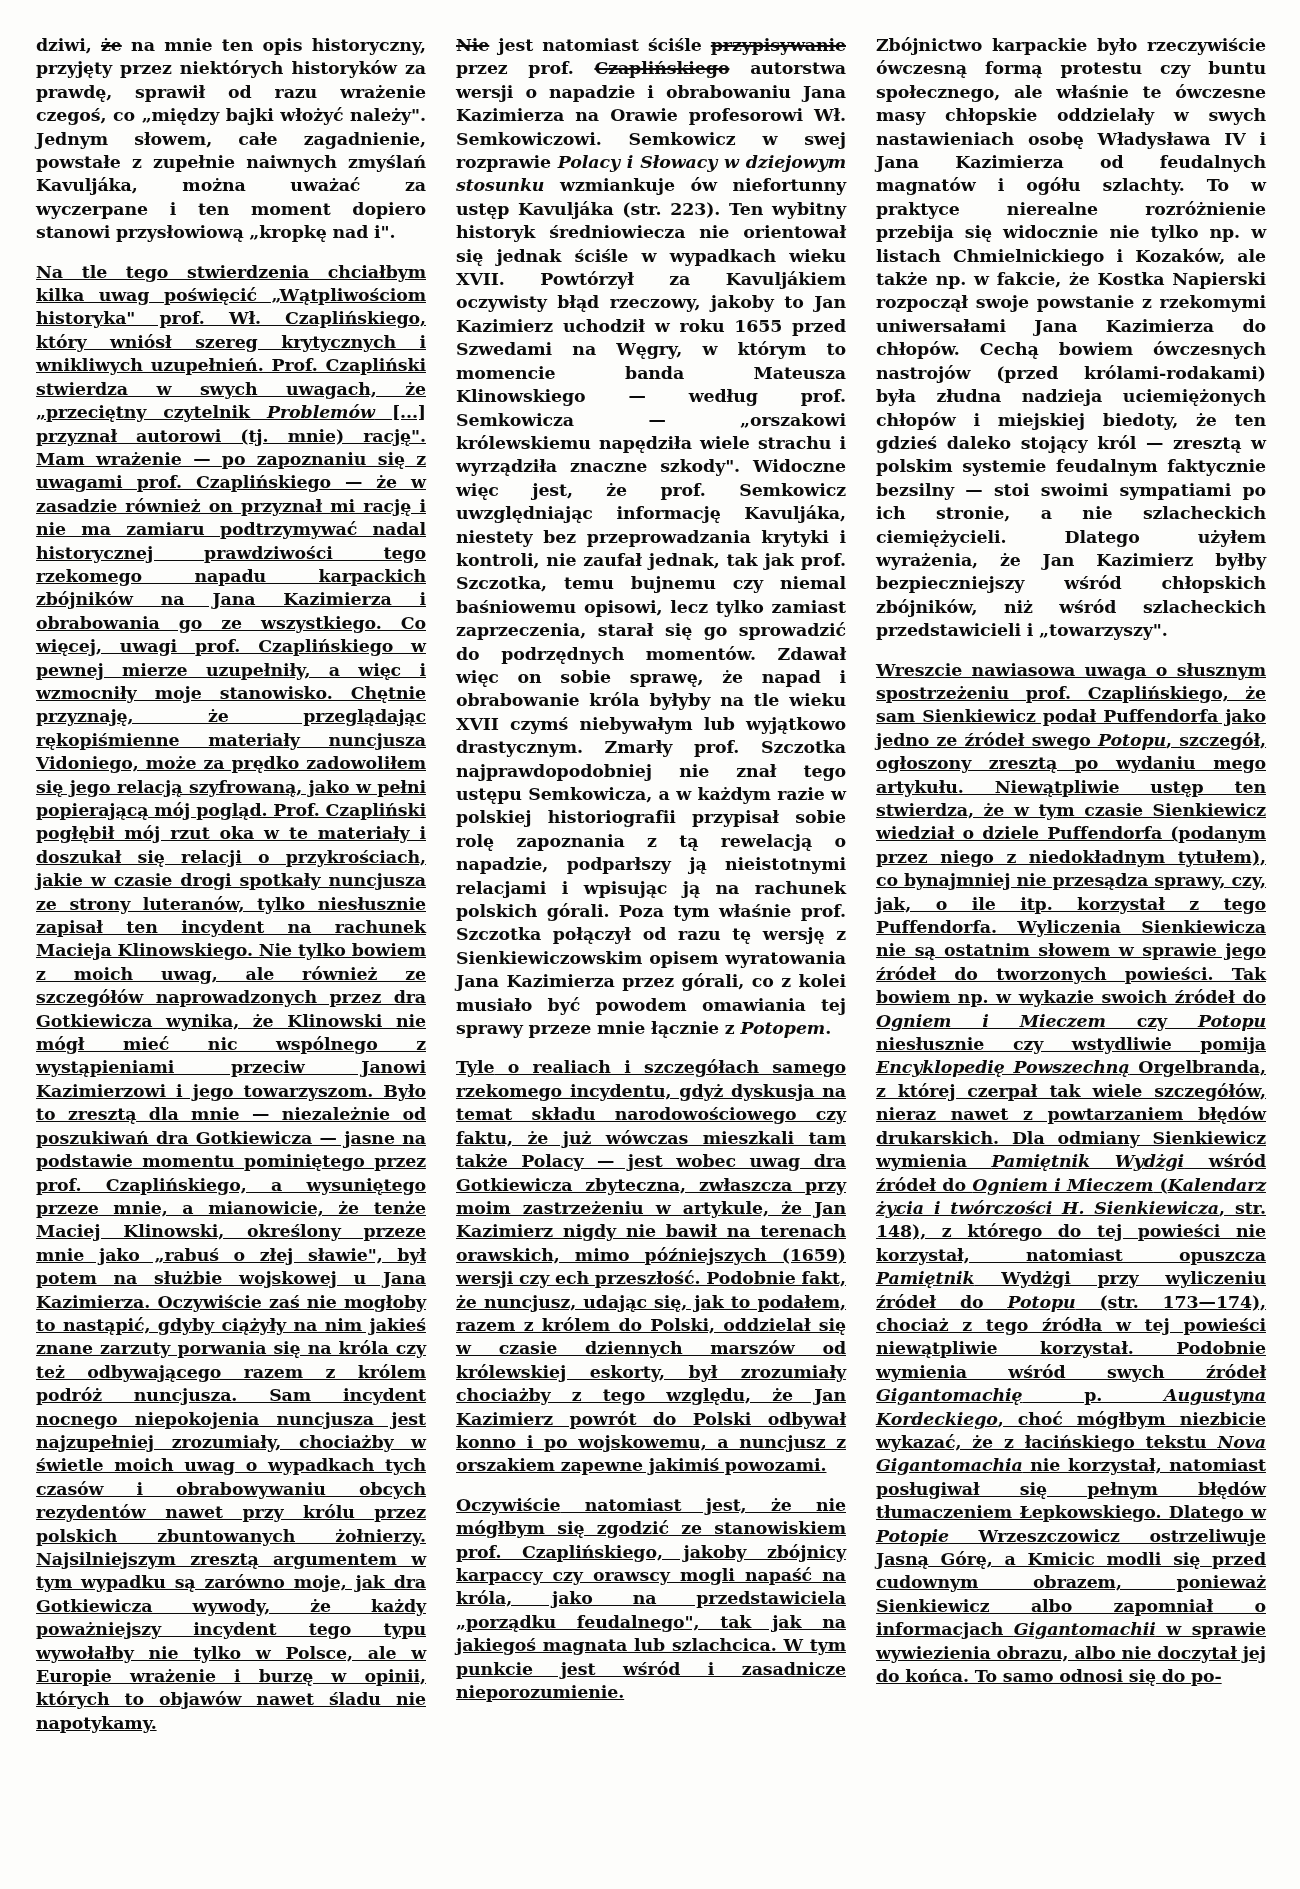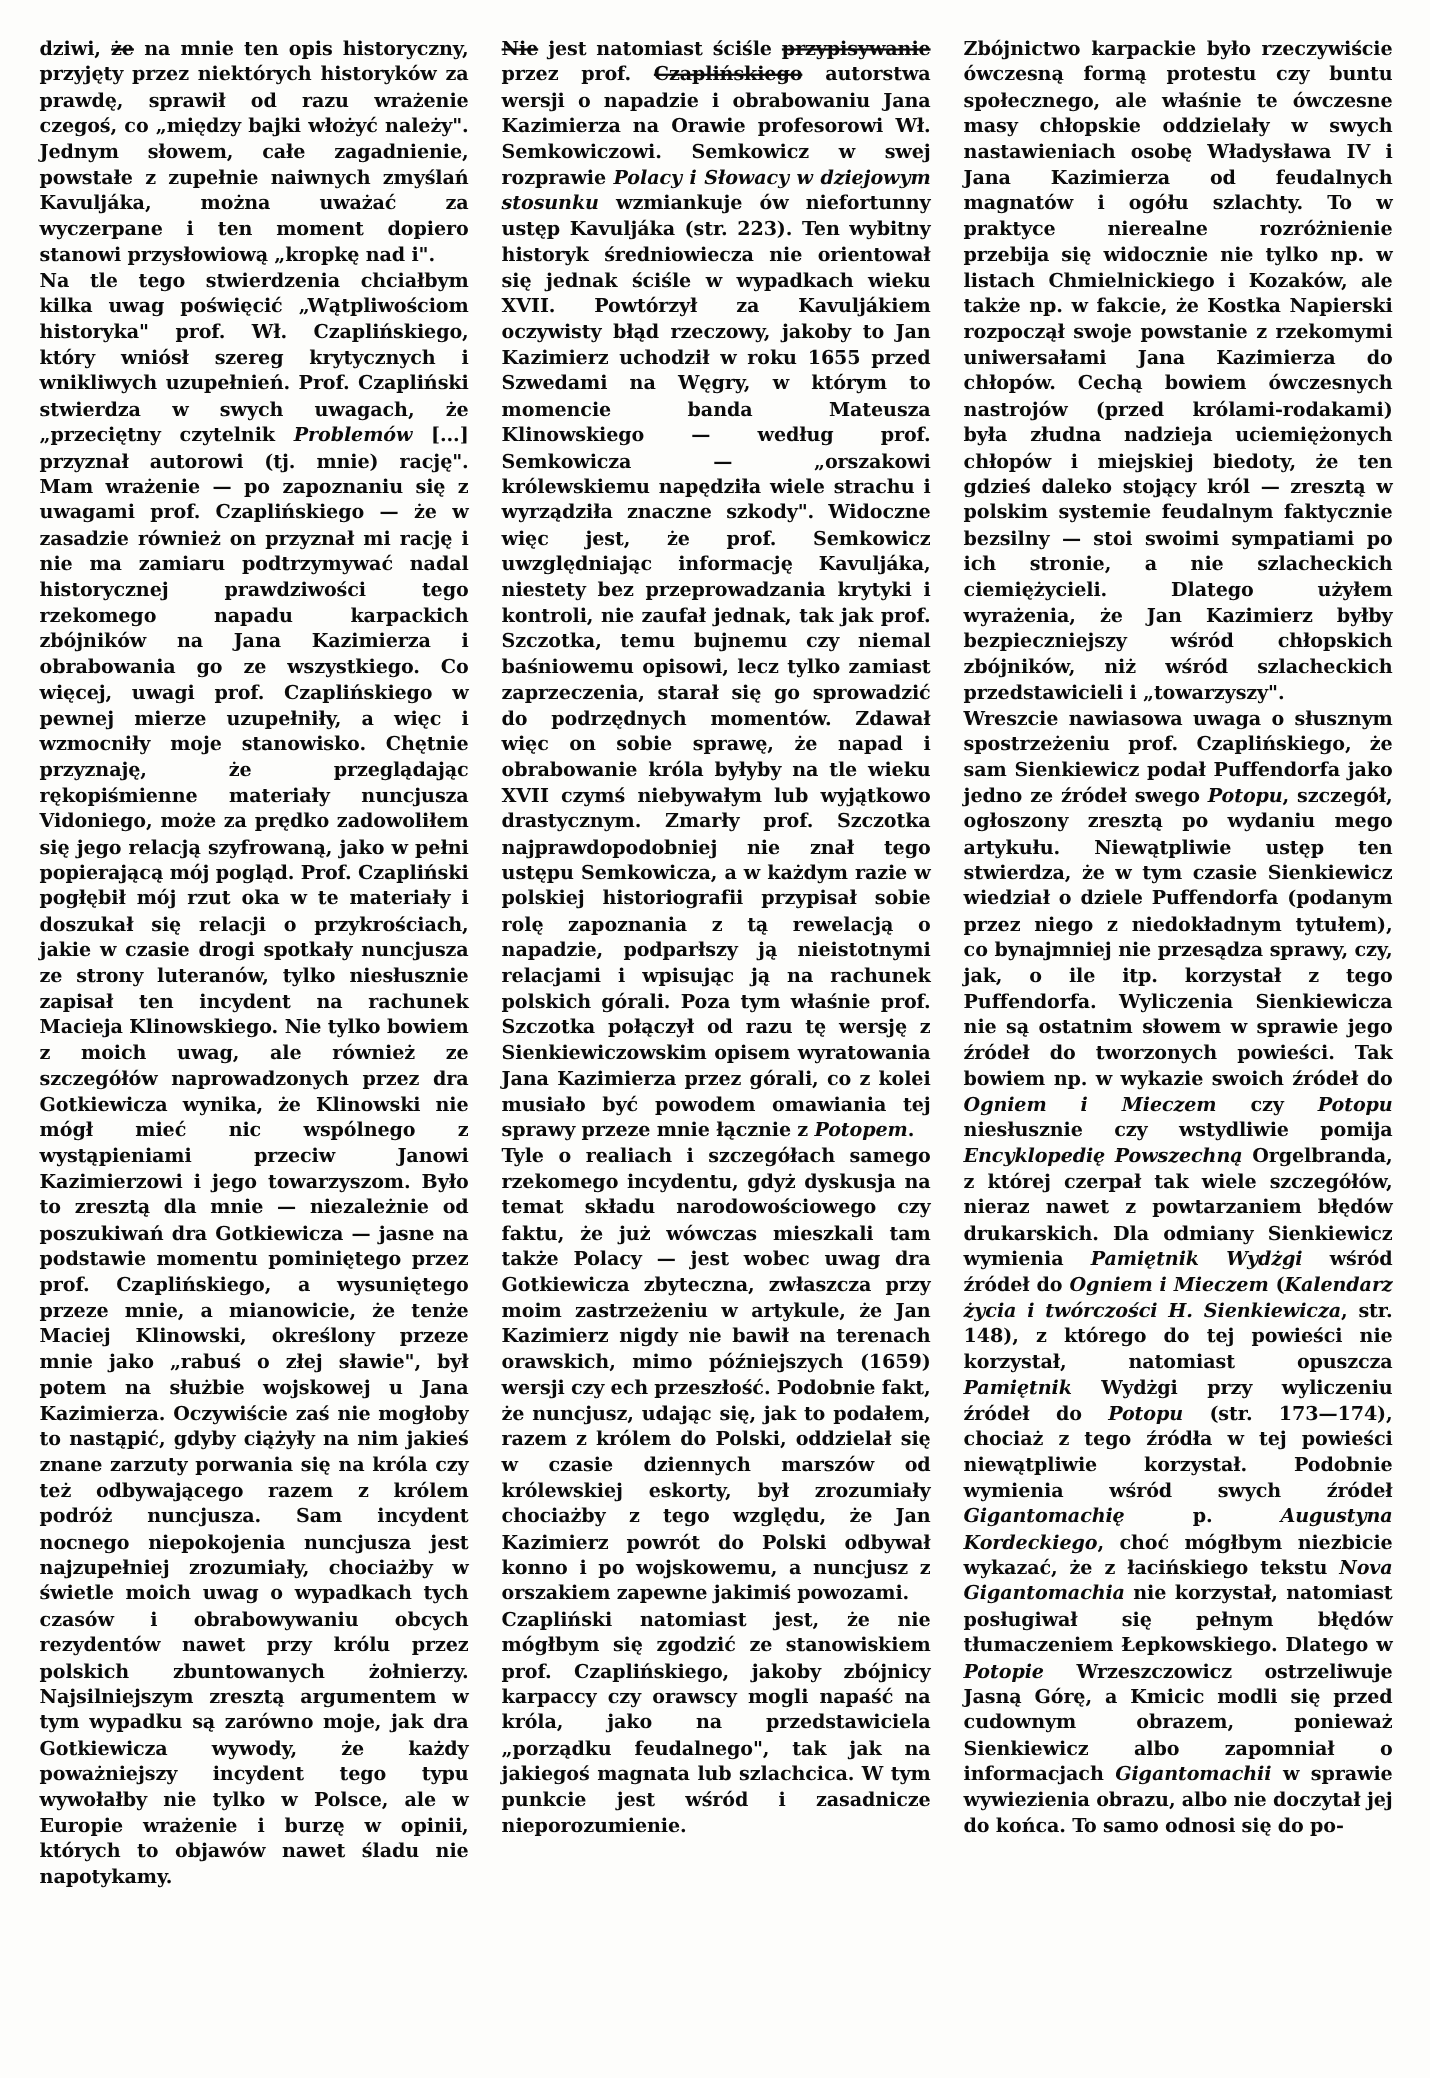--- a/index.html
+++ b/index.html
@@ -42,21 +42,22 @@
     -webkit-hyphens: manual;
     font-weight: 700;
     letter-spacing: -0.1px;
     word-spacing: -0.2px;
   }
   .col p {
     margin: 0 0 0 0;
     text-indent: 0;
   }
   .col p + p {
-    margin-top: 0;
+    margin-top: 16px;
+    text-decoration: underline;
   }
   .indent {
     text-indent: 28px;
   }
   .strike {
     text-decoration: line-through;
     text-decoration-thickness: 1.5px;
   }
   i, .ital {
     font-style: italic;
@@ -83,21 +84,21 @@
 <div class="page">
 
   <div class="columns">
     <div class="col" id="col-0">
         <p><span>dziwi, </span><span class="strike">że</span><span> na mnie ten opis historyczny, przyjęty przez niektórych historyków za prawdę, sprawił od razu wrażenie czegoś, co „między bajki włożyć należy". Jednym słowem, całe zagadnienie, powstałe z zupełnie naiwnych zmyślań Kavuljáka, można uważać za wyczerpane i ten moment dopiero stanowi przysłowiową „kropkę nad i".</span></p>
         <p class="indent"><span>Na tle tego stwierdzenia chciałbym kilka uwag poświęcić „Wątpliwościom historyka" prof. Wł. Czaplińskiego, który wniósł szereg krytycznych i wnikliwych uzupełnień. Prof. Czapliński stwierdza w swych uwagach, że „przeciętny czytelnik </span><i>Problemów</i><span> [...] przyznał autorowi (tj. mnie) rację". Mam wrażenie — po zapoznaniu się z uwagami prof. Czaplińskiego — że w zasadzie również on przyznał mi rację i nie ma zamiaru podtrzymywać nadal historycznej prawdziwości tego rzekomego napadu karpackich zbójników na Jana Kazimierza i obrabowania go ze wszystkiego. Co więcej, uwagi prof. Czaplińskiego w pewnej mierze uzupełniły, a więc i wzmocniły moje stanowisko. Chętnie przyznaję, że przeglądając rękopiśmienne materiały nuncjusza Vidoniego, może za prędko zadowoliłem się jego relacją szyfrowaną, jako w pełni popierającą mój pogląd. Prof. Czapliński pogłębił mój rzut oka w te materiały i doszukał się relacji o przykrościach, jakie w czasie drogi spotkały nuncjusza ze strony luteranów, tylko niesłusznie zapisał ten incydent na rachunek Macieja Klinowskiego. Nie tylko bowiem z moich uwag, ale również ze szczegółów naprowadzonych przez dra Gotkiewicza wynika, że Klinowski nie mógł mieć nic wspólnego z wystąpieniami przeciw Janowi Kazimierzowi i jego towarzyszom. Było to zresztą dla mnie — niezależnie od poszukiwań dra Gotkiewicza — jasne na podstawie momentu pominiętego przez prof. Czaplińskiego, a wysuniętego przeze mnie, a mianowicie, że tenże Maciej Klinowski, określony przeze mnie jako „rabuś o złej sławie", był potem na służbie wojskowej u Jana Kazimierza. Oczywiście zaś nie mogłoby to nastąpić, gdyby ciążyły na nim jakieś znane zarzuty porwania się na króla czy też odbywającego razem z królem podróż nuncjusza. Sam incydent nocnego niepokojenia nuncjusza jest najzupełniej zrozumiały, chociażby w świetle moich uwag o wypadkach tych czasów i obrabowywaniu obcych rezydentów nawet przy królu przez polskich zbuntowanych żołnierzy. Najsilniejszym zresztą argumentem w tym wypadku są zarówno moje, jak dra Gotkiewicza wywody, że każdy poważniejszy incydent tego typu wywołałby nie tylko w Polsce, ale w Europie wrażenie i burzę w opinii, których to objawów nawet śladu nie napotykamy.</span></p>
       </div>
     <div class="col" id="col-1">
         <p class="indent"><span class="strike">Nie</span><span> jest natomiast ściśle </span><span class="strike">przypisywanie</span><span> przez prof. </span><span class="strike">Czaplińskiego</span><span> autorstwa wersji o napadzie i obrabowaniu Jana Kazimierza na Orawie profesorowi Wł. Semkowiczowi. Semkowicz w swej rozprawie </span><i>Polacy i Słowacy w dziejowym stosunku</i><span> wzmiankuje ów niefortunny ustęp Kavuljáka (str. 223). Ten wybitny historyk średniowiecza nie orientował się jednak ściśle w wypadkach wieku XVII. Powtórzył za Kavuljákiem oczywisty błąd rzeczowy, jakoby to Jan Kazimierz uchodził w roku 1655 przed Szwedami na Węgry, w którym to momencie banda Mateusza Klinowskiego — według prof. Semkowicza — „orszakowi królewskiemu napędziła wiele strachu i wyrządziła znaczne szkody". Widoczne więc jest, że prof. Semkowicz uwzględniając informację Kavuljáka, niestety bez przeprowadzania krytyki i kontroli, nie zaufał jednak, tak jak prof. Szczotka, temu bujnemu czy niemal baśniowemu opisowi, lecz tylko zamiast zaprzeczenia, starał się go sprowadzić do podrzędnych momentów. Zdawał więc on sobie sprawę, że napad i obrabowanie króla byłyby na tle wieku XVII czymś niebywałym lub wyjątkowo drastycznym. Zmarły prof. Szczotka najprawdopodobniej nie znał tego ustępu Semkowicza, a w każdym razie w polskiej historiografii przypisał sobie rolę zapoznania z tą rewelacją o napadzie, podparłszy ją nieistotnymi relacjami i wpisując ją na rachunek polskich górali. Poza tym właśnie prof. Szczotka połączył od razu tę wersję z Sienkiewiczowskim opisem wyratowania Jana Kazimierza przez górali, co z kolei musiało być powodem omawiania tej sprawy przeze mnie łącznie z </span><i>Potopem</i><span>.</span></p>
         <p class="indent"><span>Tyle</span><span> o realiach i szczegółach samego rzekomego incydentu, gdyż dyskusja na temat składu narodowościowego czy faktu, że już wówczas mieszkali tam także Polacy — jest wobec uwag dra Gotkiewicza zbyteczna, zwłaszcza przy moim zastrzeżeniu w artykule, że Jan Kazimierz nigdy nie bawił na terenach orawskich, mimo późniejszych (1659) wersji czy ech przeszłość. Podobnie fakt, że nuncjusz, udając się, jak to podałem, razem z królem do Polski, oddzielał się w czasie dziennych marszów od królewskiej eskorty, był zrozumiały chociażby z tego względu, że Jan Kazimierz powrót do Polski odbywał konno i po wojskowemu, a nuncjusz z orszakiem zapewne jakimiś powozami.</span></p>
-        <p class="indent"><span>Czapliński</span><span> natomiast jest, że nie mógłbym się zgodzić ze stanowiskiem prof. Czaplińskiego, jakoby zbójnicy karpaccy czy orawscy mogli napaść na króla, jako na przedstawiciela „porządku feudalnego", tak jak na jakiegoś magnata lub szlachcica. W tym punkcie jest wśród i zasadnicze nieporozumienie.</span></p>
+        <p class="indent"><span>Oczywiście</span><span> natomiast jest, że nie mógłbym się zgodzić ze stanowiskiem prof. Czaplińskiego, jakoby zbójnicy karpaccy czy orawscy mogli napaść na króla, jako na przedstawiciela „porządku feudalnego", tak jak na jakiegoś magnata lub szlachcica. W tym punkcie jest wśród i zasadnicze nieporozumienie.</span></p>
       </div>
     <div class="col" id="col-2">
         <p><span>Zbójnictwo karpackie było rzeczywiście ówczesną formą protestu czy buntu społecznego, ale właśnie te ówczesne masy chłopskie oddzielały w swych nastawieniach osobę Władysława IV i Jana Kazimierza od feudalnych magnatów i ogółu szlachty. To w praktyce nierealne rozróżnienie przebija się widocznie nie tylko np. w listach Chmielnickiego i Kozaków, ale także np. w fakcie, że Kostka Napierski rozpoczął swoje powstanie z rzekomymi uniwersałami Jana Kazimierza do chłopów. Cechą bowiem ówczesnych nastrojów (przed królami-rodakami) była złudna nadzieja uciemiężonych chłopów i miejskiej biedoty, że ten gdzieś daleko stojący król — zresztą w polskim systemie feudalnym faktycznie bezsilny — stoi swoimi sympatiami po ich stronie, a nie szlacheckich ciemiężycieli. Dlatego użyłem wyrażenia, że Jan Kazimierz byłby bezpieczniejszy wśród chłopskich zbójników, niż wśród szlacheckich przedstawicieli i „towarzyszy".</span></p>
         <p class="indent"><span>Wreszcie nawiasowa uwaga o słusznym spostrzeżeniu prof. Czaplińskiego, że sam Sienkiewicz podał Puffendorfa jako jedno ze źródeł swego </span><i>Potopu</i><span>, szczegół, ogłoszony zresztą po wydaniu mego artykułu. Niewątpliwie ustęp ten stwierdza, że w tym czasie Sienkiewicz wiedział o dziele Puffendorfa (podanym przez niego z niedokładnym tytułem), co bynajmniej nie przesądza sprawy, czy, jak, o ile itp. korzystał z tego Puffendorfa. Wyliczenia Sienkiewicza nie są ostatnim słowem w sprawie jego źródeł do tworzonych powieści. Tak bowiem np. w wykazie swoich źródeł do </span><i>Ogniem i Mieczem</i><span> czy </span><i>Potopu</i><span> niesłusznie czy wstydliwie pomija </span><i>Encyklopedię Powszechną</i><span> Orgelbranda, z której czerpał tak wiele szczegółów, nieraz nawet z powtarzaniem błędów drukarskich. Dla odmiany Sienkiewicz wymienia </span><i>Pamiętnik Wydżgi</i><span> wśród źródeł do </span><i>Ogniem i Mieczem</i><span> (</span><i>Kalendarz życia i twórczości H. Sienkiewicza</i><span>, str. 148), z którego do tej powieści nie korzystał, natomiast opuszcza </span><i>Pamiętnik</i><span> Wydżgi przy wyliczeniu źródeł do </span><i>Potopu</i><span> (str. 173—174), chociaż z tego źródła w tej powieści niewątpliwie korzystał. Podobnie wymienia wśród swych źródeł </span><i>Gigantomachię</i><span> p. </span><i>Augustyna Kordeckiego</i><span>, choć mógłbym niezbicie wykazać, że z łacińskiego tekstu </span><i>Nova Gigantomachia</i><span> nie korzystał, natomiast posługiwał się pełnym błędów tłumaczeniem Łepkowskiego. Dlatego w </span><i>Potopie</i><span> Wrzeszczowicz ostrzeliwuje Jasną Górę, a Kmicic modli się przed cudownym obrazem, ponieważ Sienkiewicz albo zapomniał o informacjach </span><i>Gigantomachii</i><span> w sprawie wywiezienia obrazu, albo nie doczytał jej do końca. To samo odnosi się do po-</span></p>
       </div>
   </div>
 
 
 </div>
 

